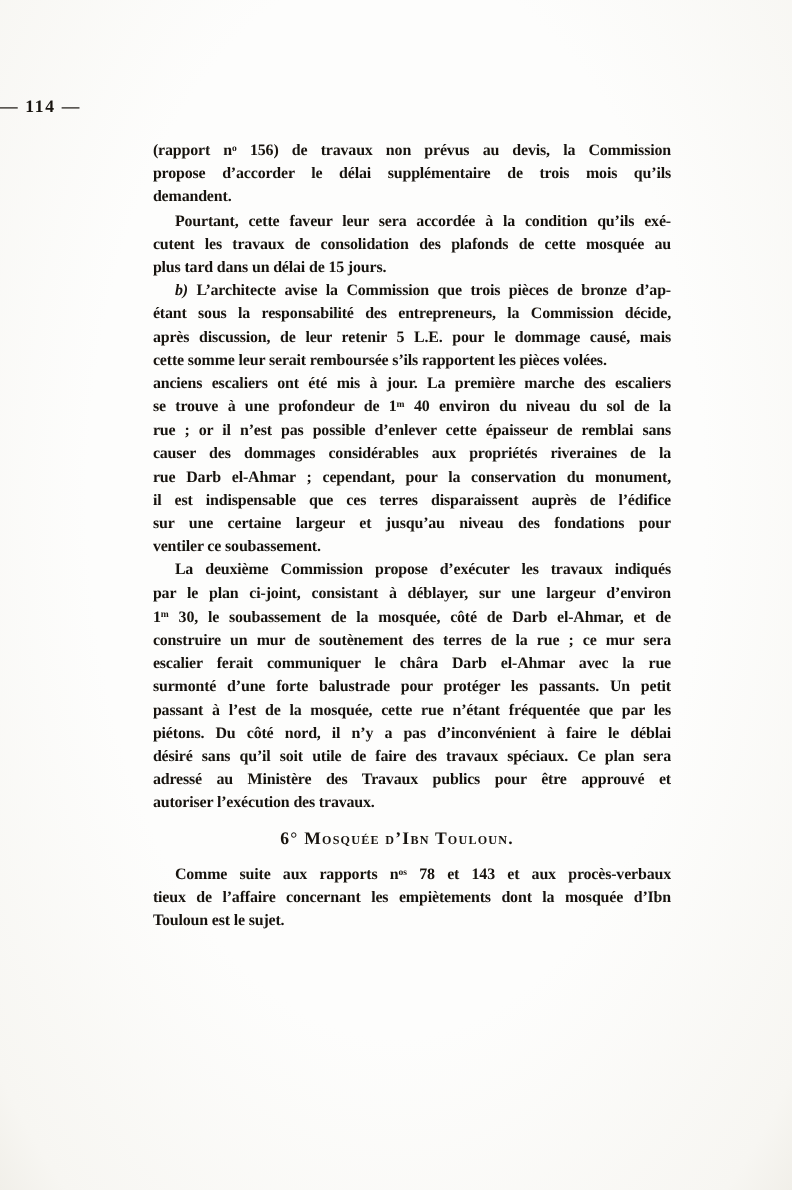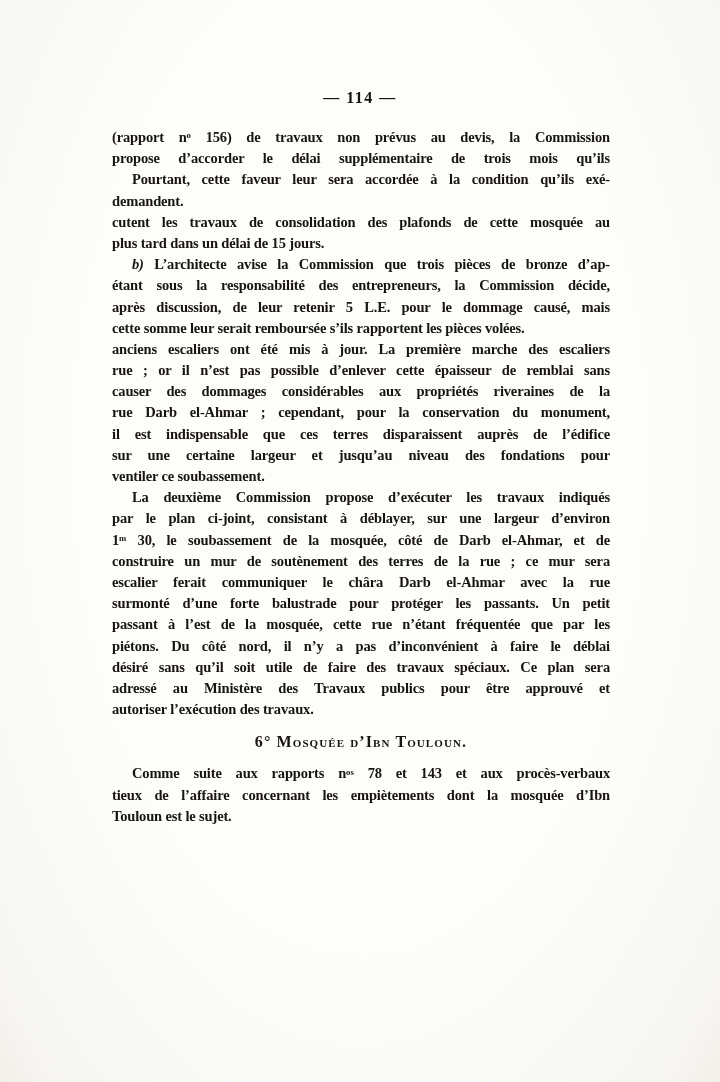--- a/index.html
+++ b/index.html
@@ -8,30 +8,30 @@
     background:#f2f1ed;
     font-family:"Liberation Serif","DejaVu Serif",serif;
     color:#18140f;
   }
   .page{
     position:relative;width:720px;height:1082px;overflow:hidden;
     background:radial-gradient(ellipse at 50% 42%, #fdfdfc 55%, #f7f6f2 92%, #f1efe9 100%);
   }
   .pageno{
     position:absolute;top:89px;left:0;width:720px;
-    text-align:center;font-size:16px;font-weight:700;letter-spacing:1.5px;
+    text-align:left;font-size:16px;font-weight:700;letter-spacing:1.5px;
   }
   .text{
     position:absolute;left:112px;top:127px;width:498px;
     font-size:14.5px;line-height:21.2px;font-weight:700;letter-spacing:-0.15px;
     text-rendering:optimizeLegibility;
   }
   .ln{
     text-align:justify;text-align-last:justify;
-    height:21.2px;overflow:hidden;
+    height:21.2px;overflow:hidden;margin-left:27px;
   }
   .ln.last{text-align-last:left;}
   .ln.ind{text-indent:20px;}
   .lead-it::first-letter{font-style:italic;}
   sup{
     font-size:60%;line-height:0;vertical-align:baseline;
     position:relative;top:-0.45em;letter-spacing:0;
   }
   .heading{
     margin:11px 0;
@@ -43,32 +43,33 @@
 <body>
 
 <div class="page">
 
   <div class="pageno">— 114 —</div>
 
   <div class="text">
 
     <div class="ln">(rapport n<sup>o</sup> 156) de travaux non prévus au devis, la Commission</div>
     <div class="ln">propose d’accorder le délai supplémentaire de trois mois qu’ils</div>
+    <div class="ln last">demandent.</div>
+
     <div class="ln ind">Pourtant, cette faveur leur sera accordée à la condition qu’ils exé-</div>
-
-    <div class="ln last">demandent.</div>
     <div class="ln">cutent les travaux de consolidation des plafonds de cette mosquée au</div>
     <div class="ln last">plus tard dans un délai de 15 jours.</div>
 
     <div class="ln ind lead-it">b) L’architecte avise la Commission que trois pièces de bronze d’ap-</div>
     <div class="ln">étant sous la responsabilité des entrepreneurs, la Commission décide,</div>
     <div class="ln">après discussion, de leur retenir 5 L.E. pour le dommage causé, mais</div>
     <div class="ln last">cette somme leur serait remboursée s’ils rapportent les pièces volées.</div>
 
     <div class="ln">anciens escaliers ont été mis à jour. La première marche des escaliers</div>
+    <div class="ln">se trouve à une profondeur de 1<sup>m</sup> 40 environ du niveau du sol de la</div>
     <div class="ln">rue ; or il n’est pas possible d’enlever cette épaisseur de remblai sans</div>
     <div class="ln">causer des dommages considérables aux propriétés riveraines de la</div>
     <div class="ln">rue Darb el-Ahmar ; cependant, pour la conservation du monument,</div>
     <div class="ln">il est indispensable que ces terres disparaissent auprès de l’édifice</div>
     <div class="ln">sur une certaine largeur et jusqu’au niveau des fondations pour</div>
     <div class="ln last">ventiler ce soubassement.</div>
 
     <div class="ln ind">La deuxième Commission propose d’exécuter les travaux indiqués</div>
     <div class="ln">par le plan ci-joint, consistant à déblayer, sur une largeur d’environ</div>
     <div class="ln">1<sup>m</sup> 30, le soubassement de la mosquée, côté de Darb el-Ahmar, et de</div>

